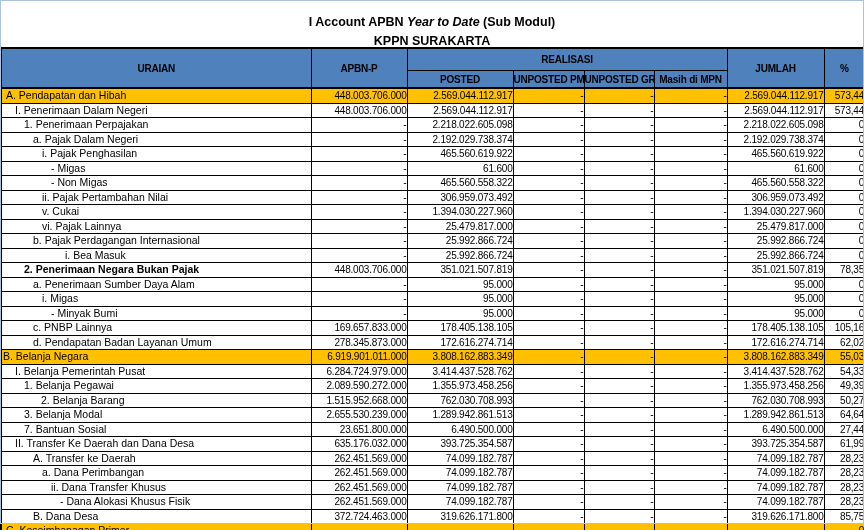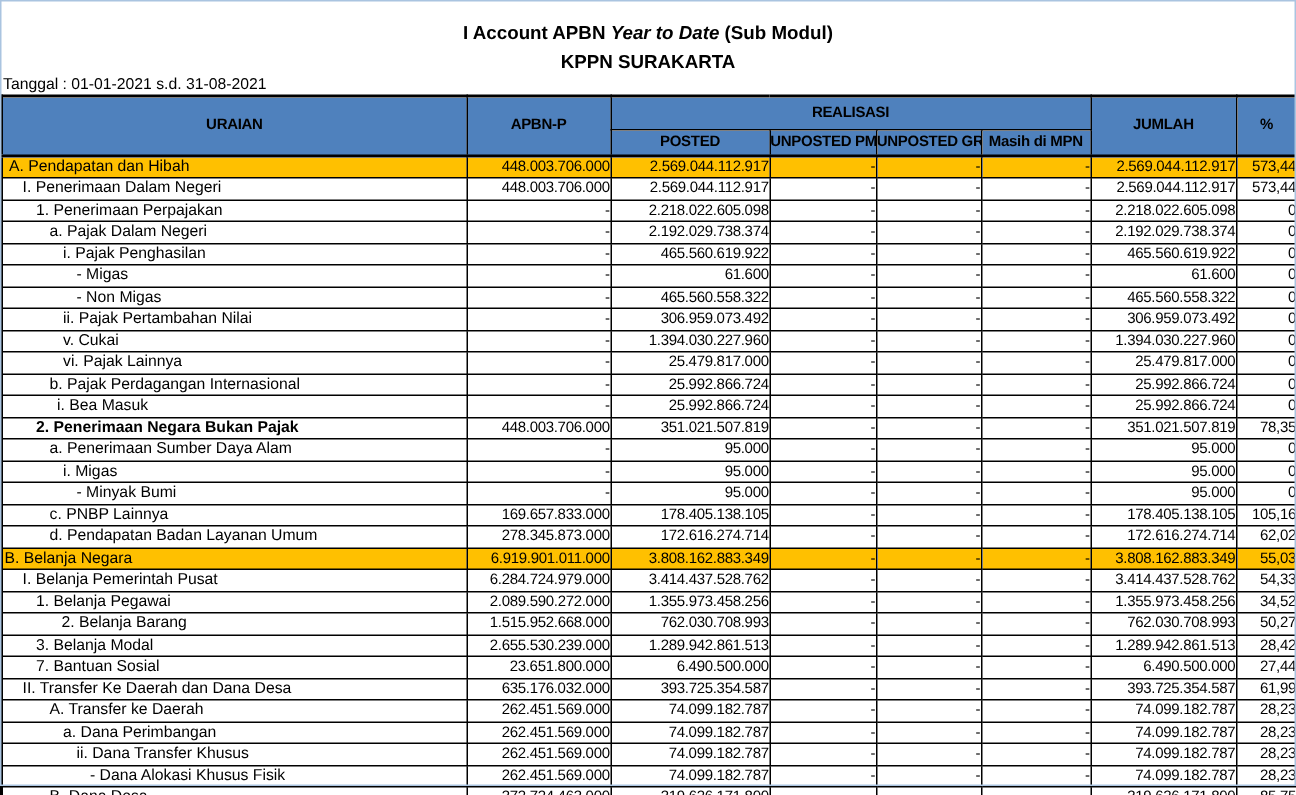--- a/index.html
+++ b/index.html
@@ -31,21 +31,20 @@
 </head>
 <body>
 
 <div class="page">
   <div class="frame"></div>
 
   <div class="titles">
     <div class="title1"><span>I Account APBN </span><span class="it">Year to Date</span><span>  (Sub Modul)</span></div>
     <div class="title2">KPPN SURAKARTA</div>
   </div>
-  <div class="tanggal">Tanggal : 01-01-2021  s.d. 31-08-2021</div>
 
   <table class="apbn">
     <colgroup>
       <col style="width:310px">
         <col style="width:96px">
         <col style="width:106px">
         <col style="width:71px">
       <col style="width:70px">
         <col style="width:73px">
         <col style="width:97px">
@@ -171,21 +170,21 @@
           <td class="c-label" style="padding-left: 31px;">b. Pajak Perdagangan Internasional</td>
           <td class="c-num">-</td>
           <td class="c-num c-posted">25.992.866.724</td>
           <td class="c-num c-upm">-</td>
           <td class="c-num">-</td>
           <td class="c-num">-</td>
           <td class="c-num">25.992.866.724</td>
           <td class="c-pct">0</td>
         </tr>
         <tr>
-          <td class="c-label" style="padding-left: 36px;">i. Bea Masuk</td>
+          <td class="c-label" style="padding-left: 63px;">i. Bea Masuk</td>
           <td class="c-num">-</td>
           <td class="c-num c-posted">25.992.866.724</td>
           <td class="c-num c-upm">-</td>
           <td class="c-num">-</td>
           <td class="c-num">-</td>
           <td class="c-num">25.992.866.724</td>
           <td class="c-pct">0</td>
         </tr>
         <tr>
           <td class="c-label" style="padding-left: 22px; font-weight: bold;">2. Penerimaan Negara Bukan Pajak</td>
@@ -268,41 +267,41 @@
           <td class="c-pct">54,33</td>
         </tr>
         <tr>
           <td class="c-label" style="padding-left: 22px;">1. Belanja Pegawai</td>
           <td class="c-num">2.089.590.272.000</td>
           <td class="c-num c-posted">1.355.973.458.256</td>
           <td class="c-num c-upm">-</td>
           <td class="c-num">-</td>
           <td class="c-num">-</td>
           <td class="c-num">1.355.973.458.256</td>
-          <td class="c-pct">34,52</td>
+          <td class="c-pct">49,39</td>
         </tr>
         <tr>
           <td class="c-label" style="padding-left: 39px;">2. Belanja Barang</td>
           <td class="c-num">1.515.952.668.000</td>
           <td class="c-num c-posted">762.030.708.993</td>
           <td class="c-num c-upm">-</td>
           <td class="c-num">-</td>
           <td class="c-num">-</td>
           <td class="c-num">762.030.708.993</td>
           <td class="c-pct">50,27</td>
         </tr>
         <tr>
           <td class="c-label" style="padding-left: 22px;">3. Belanja Modal</td>
           <td class="c-num">2.655.530.239.000</td>
           <td class="c-num c-posted">1.289.942.861.513</td>
           <td class="c-num c-upm">-</td>
           <td class="c-num">-</td>
           <td class="c-num">-</td>
           <td class="c-num">1.289.942.861.513</td>
-          <td class="c-pct">28,42</td>
+          <td class="c-pct">64,64</td>
         </tr>
         <tr>
           <td class="c-label" style="padding-left: 22px;">7. Bantuan Sosial</td>
           <td class="c-num">23.651.800.000</td>
           <td class="c-num c-posted">6.490.500.000</td>
           <td class="c-num c-upm">-</td>
           <td class="c-num">-</td>
           <td class="c-num">-</td>
           <td class="c-num">6.490.500.000</td>
           <td class="c-pct">27,44</td>

